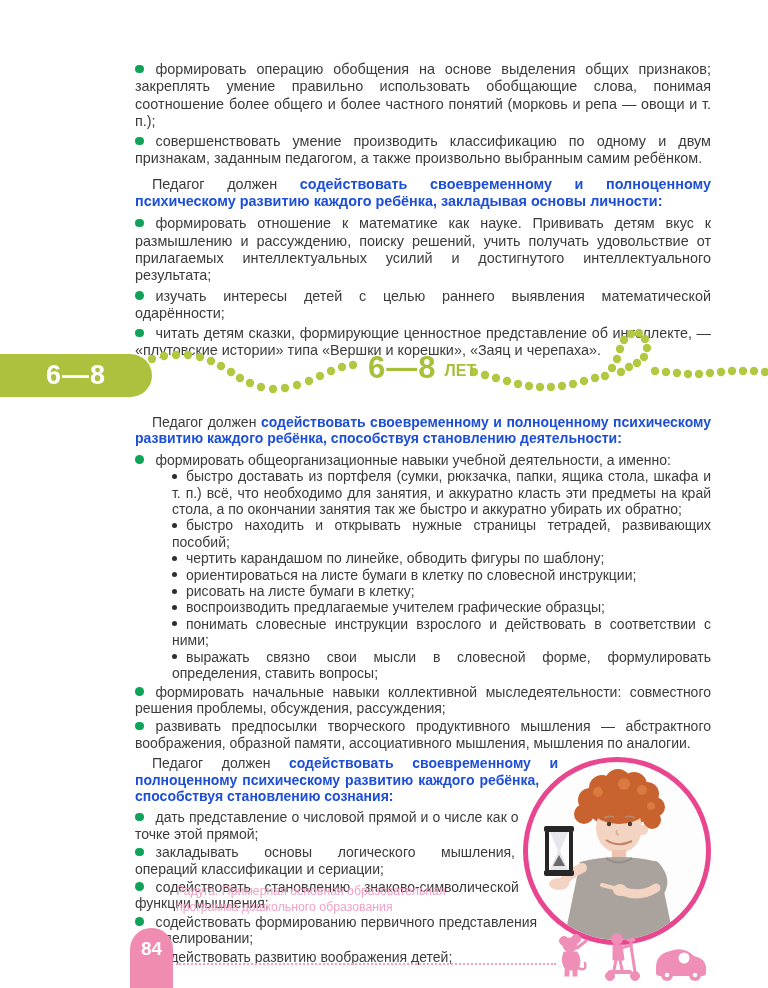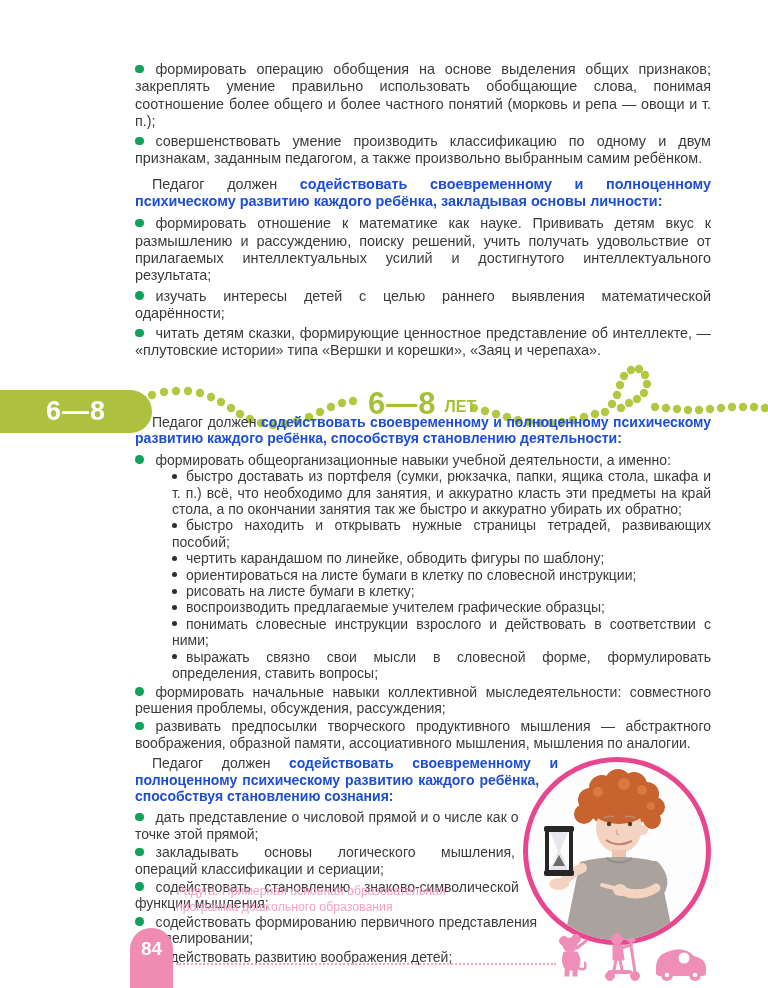--- a/index.html
+++ b/index.html
@@ -16,21 +16,21 @@
   .bullet{margin-top:3px;}
   #col2 .bullet{margin-top:2px;}
   .gdot{display:inline-block;width:8.5px;height:8.5px;border-radius:50%;
         background:#0fa35a;margin-right:12px;vertical-align:1px;}
   .subs{margin-left:37px;}
   .sdot{display:inline-block;width:5px;height:5px;border-radius:50%;
         background:#2e2e2e;margin-right:9px;vertical-align:2.5px;}
   .sec4{margin-top:4px;}
 
   
-  .ageband{position:absolute;left:0;top:360px;width:768px;height:86px;}
+  .ageband{position:absolute;left:0;top:324px;width:768px;height:86px;}
   .age-tab{position:absolute;left:0;top:30px;width:152px;height:43px;background:#aec13f;
            border-radius:0 22px 22px 0;color:#ffffff;font-weight:bold;font-size:27px;
            text-align:center;line-height:42px;letter-spacing:1px;}
   .age-title{position:absolute;left:368px;top:26px;color:#a6c03a;font-weight:bold;
              white-space:nowrap;text-align:center;}
   .age-num{font-size:31px;letter-spacing:1px;vertical-align:-2px;}
   .age-word{font-size:16px;text-transform:uppercase;margin-left:8px;}
   .dots-svg{position:absolute;left:0;top:0;}
 
   

